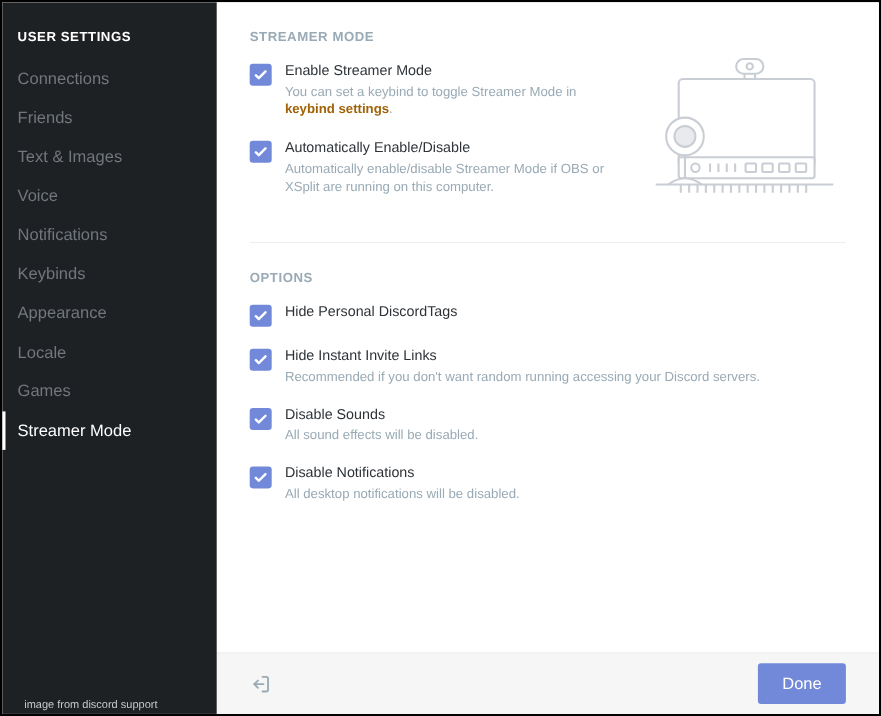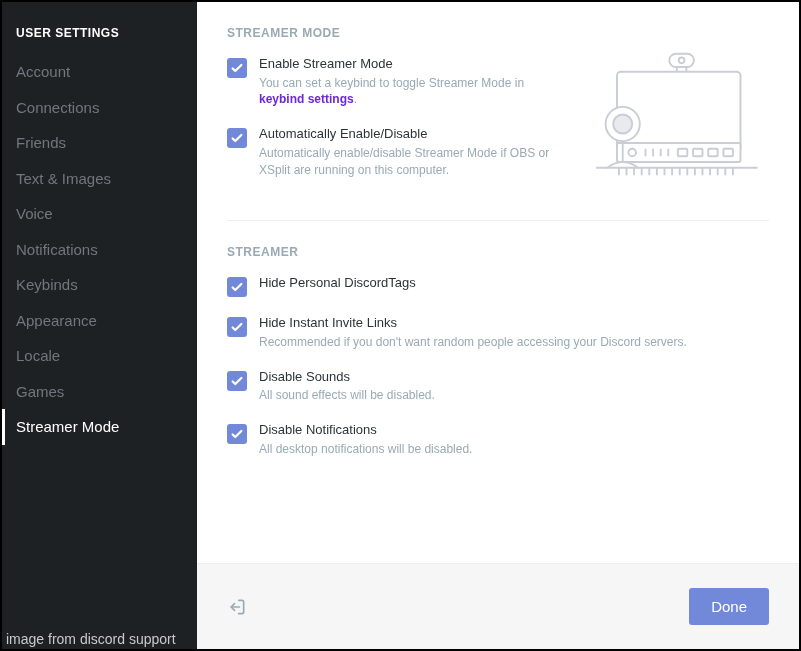--- a/index.html
+++ b/index.html
@@ -39,23 +39,23 @@
       line-height: 1.3;
     }
     .sidebar-item.active {
       color: #fff;
       border-left: 3px solid #fff;
       padding-left: 11px;
     }
     .sidebar-attribution {
       position: absolute;
       bottom: 2px;
-      left: 4px;
+      left: 20px;
       color: #c9c9c9;
-      font-size: 14px;
+      font-size: 10px;
       font-weight: 400;
     }
     .main {
       flex: 1;
       background: #fff;
       display: flex;
       flex-direction: column;
       min-width: 0;
     }
     .content {
@@ -115,26 +115,26 @@
       color: #2e3338;
       line-height: 1.2;
       margin-bottom: 3px;
     }
     .opt-desc {
       font-size: 12px;
       color: #99aab5;
       line-height: 1.4;
     }
     .opt-desc .link {
-      color: #6d28d9;
+      color: #a16207;
       font-weight: 600;
       cursor: pointer;
     }
     .footer {
-      padding: 24px 30px;
+      padding: 9px 30px;
       display: flex;
       align-items: center;
       justify-content: space-between;
       background: #f6f6f7;
       border-top: 1px solid #eceeef;
     }
     .logout-icon {
       width: 20px;
       height: 20px;
       cursor: pointer;
@@ -149,21 +149,20 @@
       font-weight: 500;
       cursor: pointer;
     }
   </style>
 </head>
 <body>
 
 <div class="app">
   <aside class="sidebar">
     <div class="sidebar-header">USER SETTINGS</div>
-    <div class="sidebar-item">Account</div>
     <div class="sidebar-item">Connections</div>
     <div class="sidebar-item">Friends</div>
     <div class="sidebar-item">Text &amp; Images</div>
     <div class="sidebar-item">Voice</div>
     <div class="sidebar-item">Notifications</div>
     <div class="sidebar-item">Keybinds</div>
     <div class="sidebar-item">Appearance</div>
     <div class="sidebar-item">Locale</div>
     <div class="sidebar-item">Games</div>
     <div class="sidebar-item active">Streamer Mode</div>
@@ -242,42 +241,42 @@
                 <line x1="130" y1="126" x2="130" y2="134"></line>
               <line x1="138" y1="126" x2="138" y2="134"></line>
                 <line x1="146" y1="126" x2="146" y2="134"></line>
               <line x1="154" y1="126" x2="154" y2="134"></line>
                 <line x1="162" y1="126" x2="162" y2="134"></line>
             </g>
           </svg>
         </div>
       </div>
 
-      <div class="section-title">STREAMER</div>
+      <div class="section-title">OPTIONS</div>
 
       <div class="opt-row">
         <div class="checkbox">
           <svg viewBox="0 0 16 16">
               <path fill="none" stroke="#fff" stroke-width="2.5" stroke-linecap="round" stroke-linejoin="round" d="M3 8.5l3 3 7-7"></path>
             </svg>
         </div>
         <div class="opt-body">
           <div class="opt-label">Hide Personal DiscordTags</div>
         </div>
       </div>
 
       <div class="opt-row">
         <div class="checkbox">
           <svg viewBox="0 0 16 16">
               <path fill="none" stroke="#fff" stroke-width="2.5" stroke-linecap="round" stroke-linejoin="round" d="M3 8.5l3 3 7-7"></path>
             </svg>
         </div>
         <div class="opt-body">
           <div class="opt-label">Hide Instant Invite Links</div>
-          <div class="opt-desc">Recommended if you don't want random people accessing your Discord servers.</div>
+          <div class="opt-desc">Recommended if you don't want random running accessing your Discord servers.</div>
         </div>
       </div>
 
       <div class="opt-row">
         <div class="checkbox">
           <svg viewBox="0 0 16 16">
               <path fill="none" stroke="#fff" stroke-width="2.5" stroke-linecap="round" stroke-linejoin="round" d="M3 8.5l3 3 7-7"></path>
             </svg>
         </div>
         <div class="opt-body">

